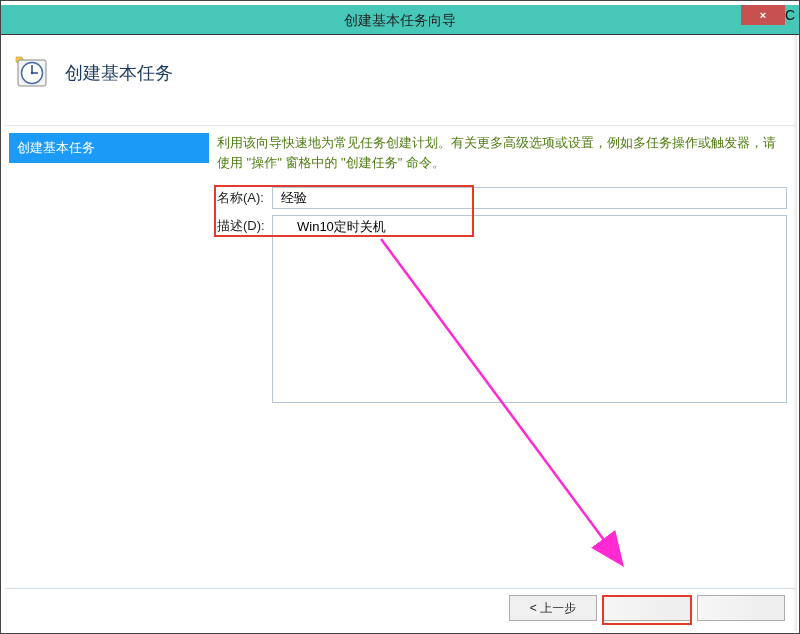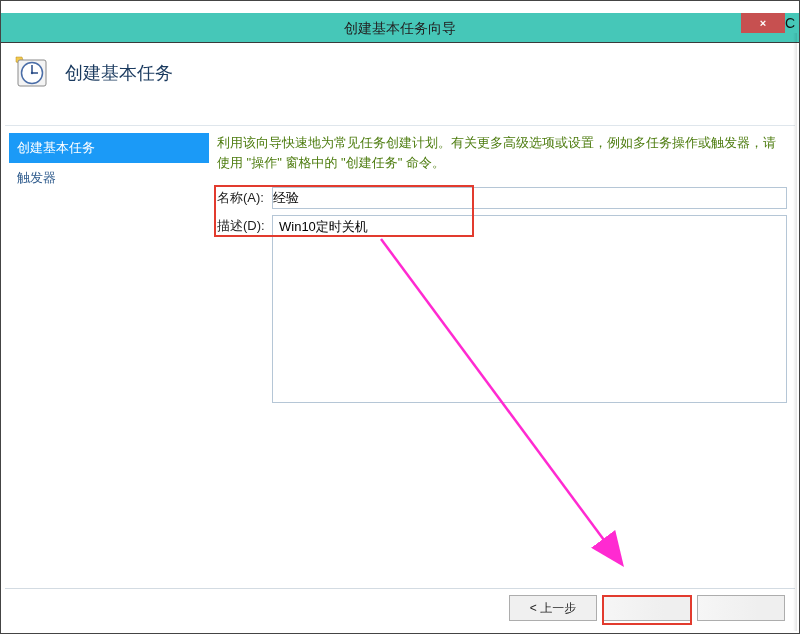--- a/index.html
+++ b/index.html
@@ -16,21 +16,21 @@
     position: relative;
     border: 1px solid #444;
     box-sizing: border-box;
     background: #fff;
     overflow: hidden;
   }
 
   
   .titlebar {
     position: absolute;
-    left: 0; top: 12px;
+    left: 0; top: 4px;
     width: 100%;
     height: 30px;
     background: #46c7b8;
     border-bottom: 1px solid #3a3a3a;
     box-sizing: border-box;
   }
   .titlebar .title {
     text-align: center;
     line-height: 30px;
     font-size: 14px;
@@ -120,30 +120,30 @@
     width: 55px;
     font-size: 13px;
     line-height: 22px;
   }
   .name-input {
     flex: 1;
     height: 22px;
     border: 1px solid #b5c6d6;
     font-family: inherit;
     font-size: 13px;
-    padding: 0 0;
+    padding: 0 8px;
     box-sizing: border-box;
   }
   .desc-input {
     flex: 1;
     height: 188px;
     border: 1px solid #b5c6d6;
     font-family: inherit;
     font-size: 13px;
-    padding: 2px 6px;
+    padding: 2px 24px;
     box-sizing: border-box;
     resize: none;
   }
 
   
   .divider {
     position: absolute;
     left: 4px;
     right: 4px;
     top: 124px;
@@ -255,21 +255,20 @@
         <circle cx="17" cy="17" r="1.2" fill="#2a4d87"></circle>
       </svg>
     </span>
     <span class="subtitle">创建基本任务</span>
   </div>
 
   <div class="divider"></div>
 
   <div class="steps">
     <div class="step-item active">创建基本任务</div>
-    <div class="step-item">触发器</div>
   </div>
 
   <div class="content">
     <div class="intro">利用该向导快速地为常见任务创建计划。有关更多高级选项或设置，例如多任务操作或触发器，请使用 "操作" 窗格中的 "创建任务" 命令。</div>
 
     <div class="form-row">
       <div class="label">名称(A):</div>
       <input class="name-input" type="text" value="经验" style="">
     </div>
 

